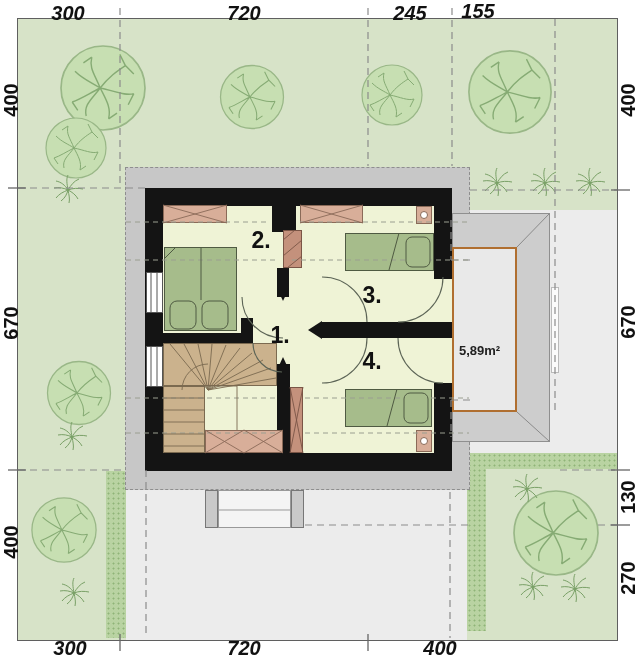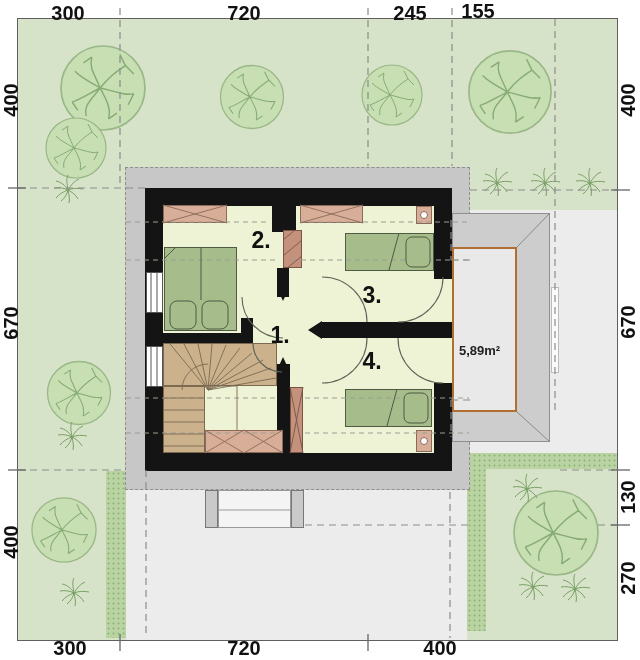--- a/index.html
+++ b/index.html
@@ -1,20 +1,20 @@
 <!DOCTYPE html>
 <html><head>
 <meta charset="utf-8">
 <style>
   html,body{margin:0;padding:0;background:#ffffff;}
   .stage{position:relative;width:640px;height:660px;background:#ffffff;overflow:hidden;
          font-family:"Liberation Sans",sans-serif;}
   .abs{position:absolute;}
   .dim{font-weight:bold;font-size:20px;color:#111;white-space:nowrap;}
-  .ctr{transform:translate(-50%,-50%);}
+  .ctr{transform:translate(-50%,-50%);font-style:italic;}
   .vrt{transform:translate(-50%,-50%) rotate(-90deg);}
   .roomlbl{font-weight:bold;font-size:23px;color:#111;transform:translate(-50%,-50%);}
   .arealbl{font-weight:bold;font-size:13px;color:#222;transform:translate(0,-50%);margin-top:20px;}
   .lawn{background:#d7e3c8;border:1.5px solid #5f5f5f;box-sizing:border-box;}
   .paving{background:#ececec;}
   .hedge{background:#b9d3a2;
          background-image:radial-gradient(circle,#8fb478 0.9px,rgba(0,0,0,0) 1.1px);
          background-size:5px 5px;}
   .roofband{background:#c7c7c7;border:1.5px dashed #8e8e8e;box-sizing:border-box;}
   .troof{background:#cdcdcd;border:1px solid #8f8f8f;box-sizing:border-box;}

